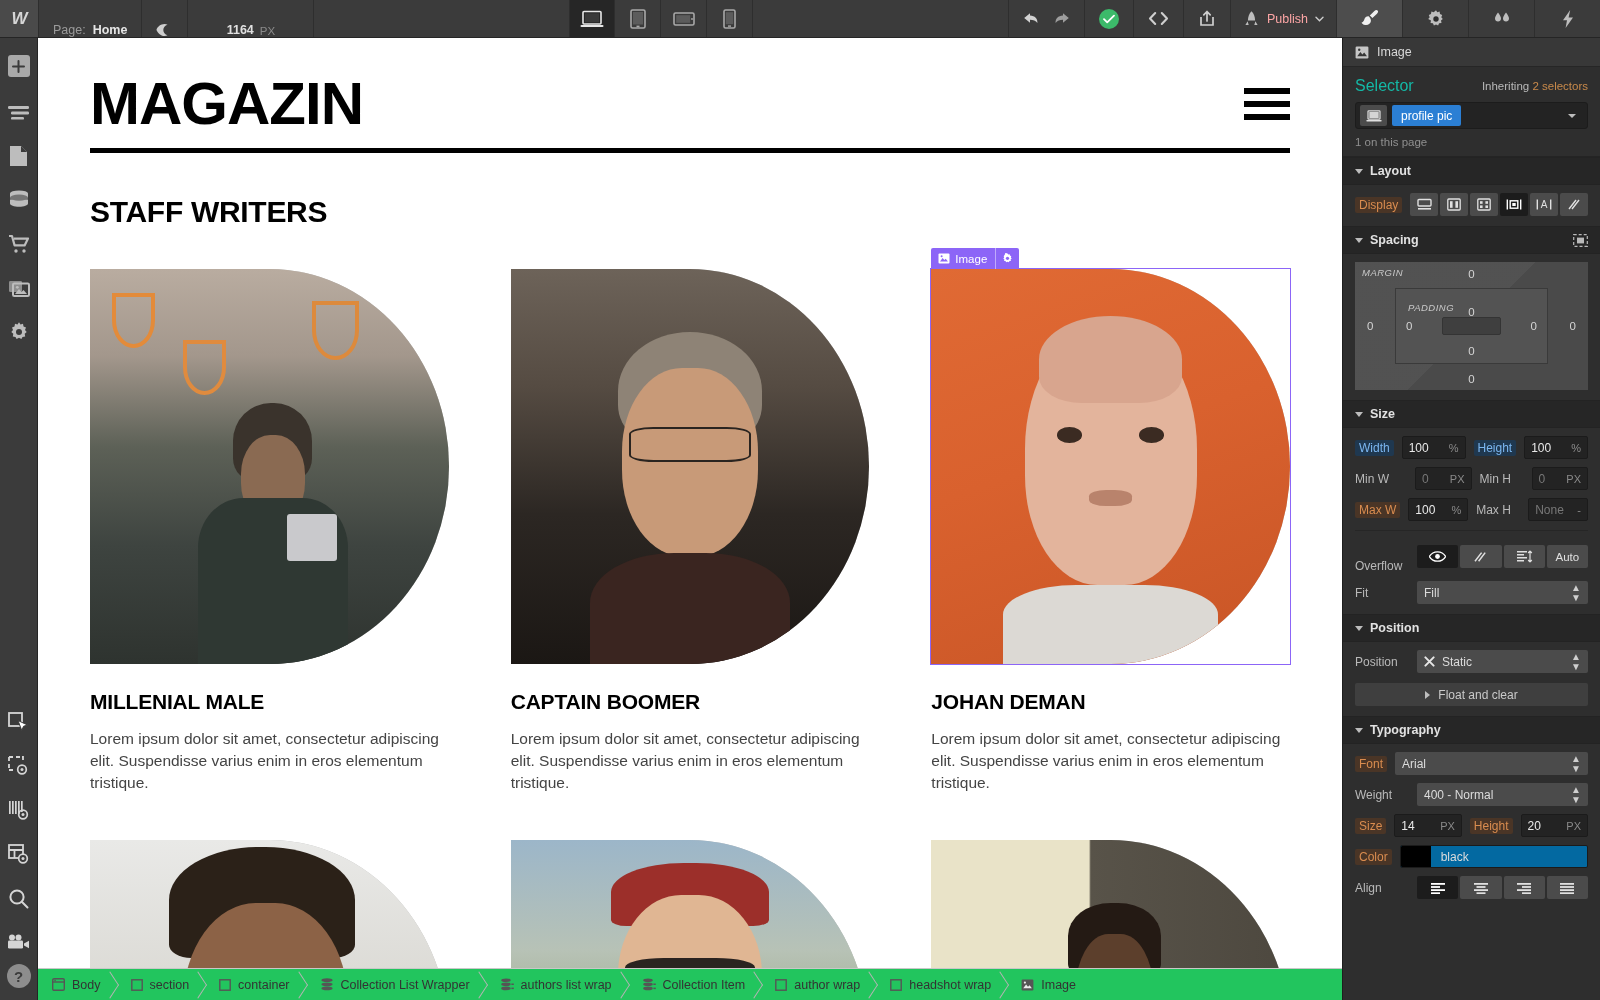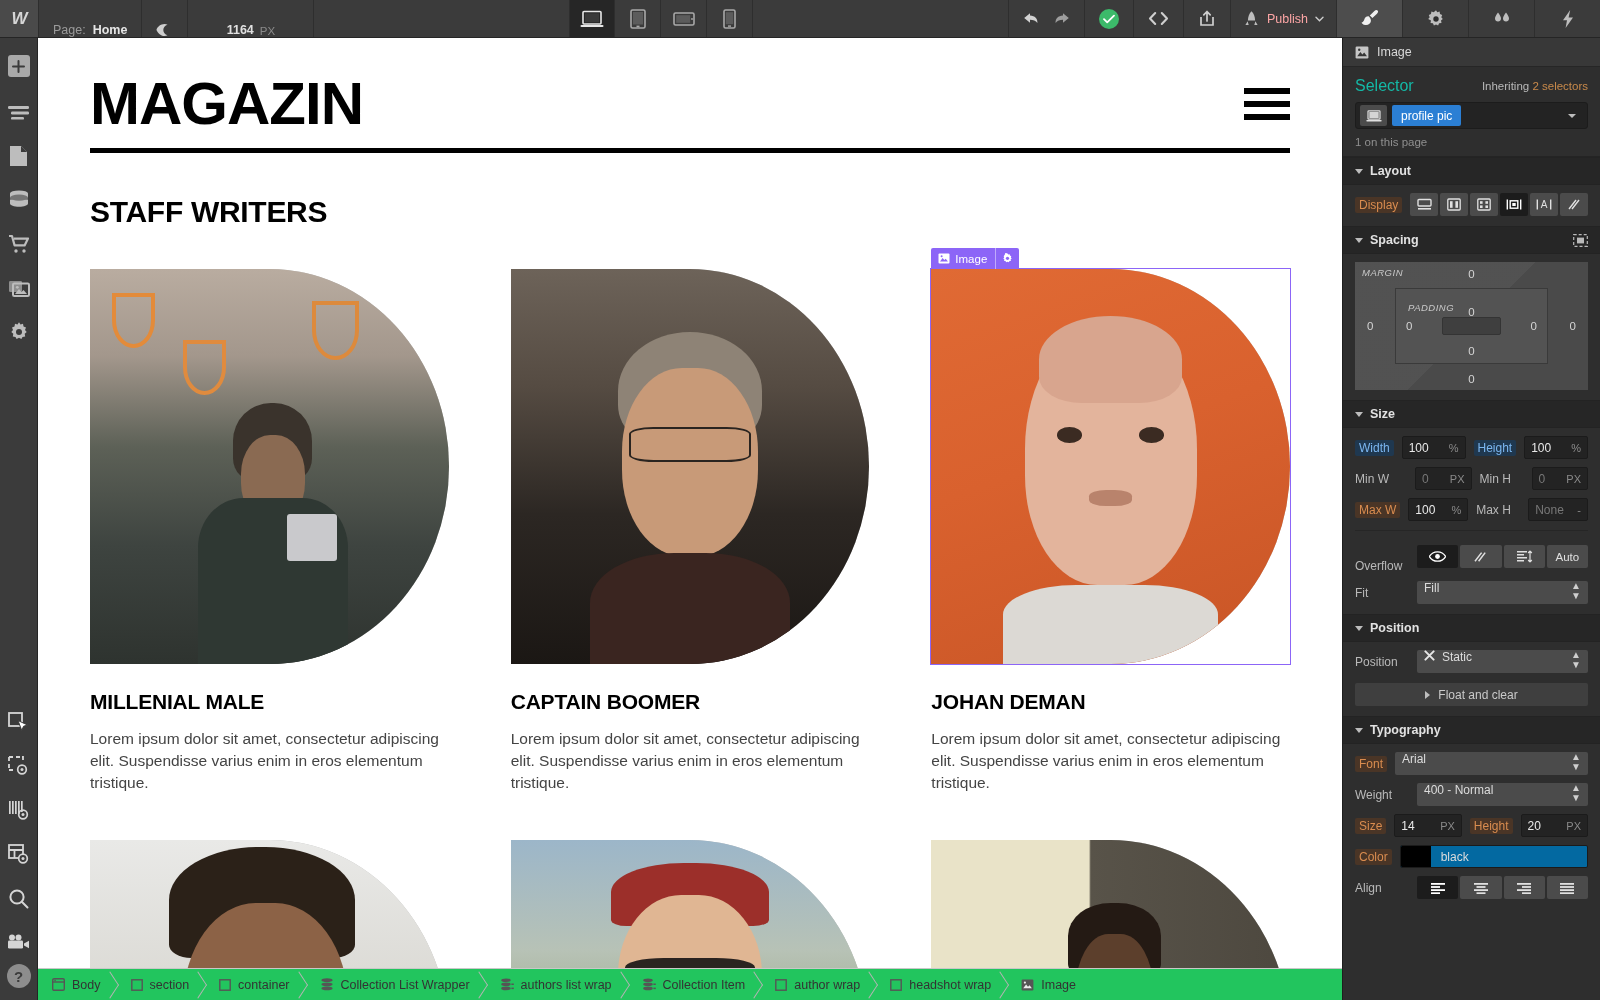--- a/index.html
+++ b/index.html
@@ -264,21 +264,21 @@
   .inp {
     height: 23px; background: #232323; border: 1px solid #1b1b1b; border-radius: 2px;
     display: flex; align-items: center; padding: 0 6px; flex: 1; min-width: 0;
   }
   .inp .v { color: #e9e9e9; font-size: 12px; }
   .inp .v.dim { color: #777; }
   .inp .u { margin-left: auto; color: #8a8a8a; font-size: 11px; }
 
   .select {
     height: 23px; background: #4b4b4b; border-radius: 2px; display: flex;
-    padding: 0 7px; flex: 1; color: #dcdcdc; font-size: 12px;
+    align-items: center; padding: 0 7px; flex: 1; color: #dcdcdc; font-size: 12px;
     gap: 7px; min-width: 0;
   }
   .select .sp { margin-left: auto; color: #cfcfcf; font-size: 10px; line-height: 1; }
   .float-row {
     height: 23px; background: #3f3f3f; border-radius: 2px; display: flex;
     align-items: center; justify-content: center; gap: 8px; color: #cacaca;
     font-size: 12px; margin-top: 2px;
   }
   .tri-r { width:0;height:0;border-top:4px solid transparent;border-bottom:4px solid transparent;border-left:5px solid #bdbdbd; }
   .swatch-field {

